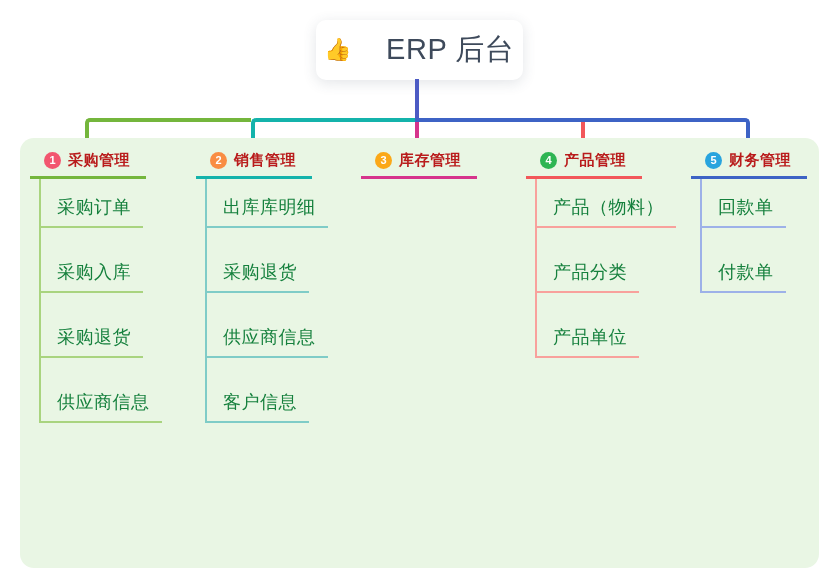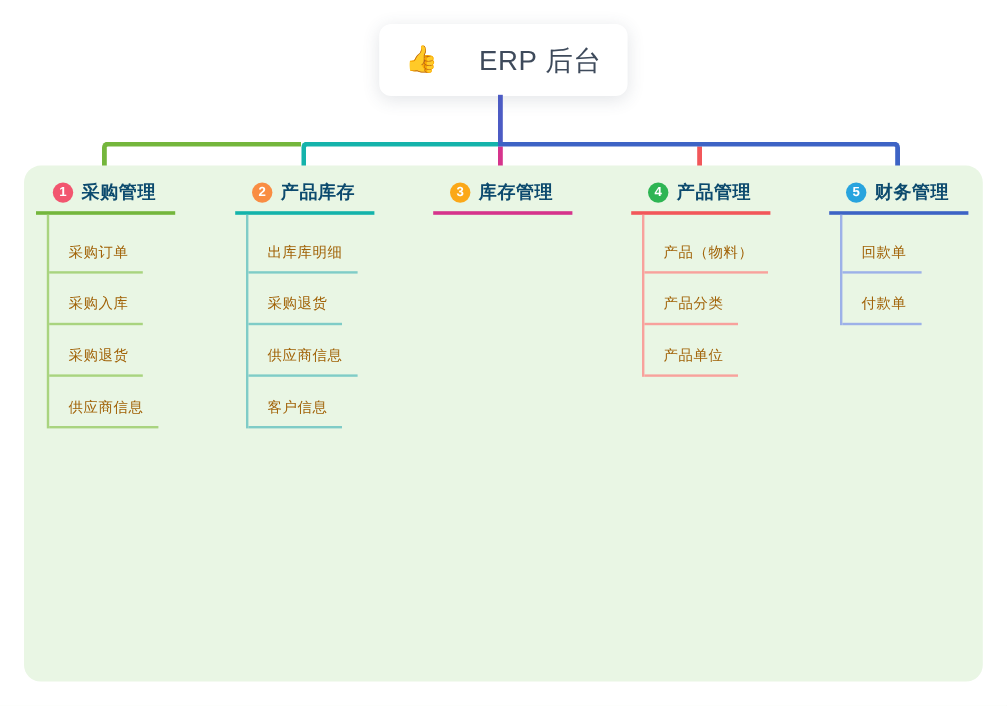--- a/index.html
+++ b/index.html
@@ -4,48 +4,48 @@
 <style>
   html,body{margin:0;padding:0;background:#ffffff;}
   body{font-family:"Liberation Sans","DejaVu Sans",sans-serif;}
   .stage{position:relative;width:839px;height:588px;background:#ffffff;overflow:hidden;}
 
   
   .root-card{position:absolute;left:316px;top:20px;width:207px;height:60px;
     background:#ffffff;border-radius:10px;box-shadow:0 3px 14px rgba(60,70,90,.14);
     display:flex;align-items:center;justify-content:center;gap:10px;}
   .root-icon{font-size:22px;line-height:1;color:#f0b429;}
-  .root-label{font-size:23px;color:#3e4a5b;font-weight:500;letter-spacing:.5px;margin-left:24px;}
+  .root-label{font-size:29px;color:#3e4a5b;font-weight:500;letter-spacing:.5px;margin-left:24px;}
 
   
   .conn{position:absolute;box-sizing:border-box;}
   #conn-root{left:415px;top:79px;width:4px;height:40px;}
   #conn-0{left:85px;top:118px;width:166px;height:24px;border-top:4px solid;border-left:4px solid;border-top-left-radius:5px;}
   #conn-1{left:251px;top:118px;width:164px;height:24px;border-top:4px solid;border-left:4px solid;border-top-left-radius:5px;}
   #conn-4{left:415px;top:118px;width:335px;height:24px;border-top:4px solid;border-right:4px solid;border-top-right-radius:5px;}
   #conn-2{left:415px;top:122px;width:4px;height:21px;}
   #conn-3{left:581px;top:122px;width:4px;height:18px;}
 
   
   .panel{position:absolute;left:20px;top:138px;width:799px;height:430px;border-radius:14px;}
 
   
   .branch{position:absolute;top:12px;width:116px;}
   #branch-0{left:10px;} #branch-1{left:176px;} #branch-2{left:341px;} #branch-3{left:506px;} #branch-4{left:671px;}
   .b-header{display:flex;align-items:center;gap:7px;padding:0 0 6px 14px;height:20px;
     border-bottom:3px solid var(--main);cursor:default;}
   .b-badge{width:17px;height:17px;border-radius:50%;background:var(--badge);color:#fff;
     font-size:11px;font-weight:700;display:flex;align-items:center;justify-content:center;flex:0 0 auto;}
-  .b-label{font-size:15px;font-weight:700;color:#0c4a6e;white-space:nowrap;letter-spacing:.5px;}
+  .b-label{font-size:15px;font-weight:700;color:#b91c1c;white-space:nowrap;letter-spacing:.5px;}
   .b-children{margin-left:9px;border-left:2px solid var(--light);}
-  .b-child{box-sizing:border-box;height:43px;display:flex;align-items:flex-end;
+  .b-child{box-sizing:border-box;height:65px;display:flex;align-items:flex-end;
     width:max-content;min-width:64px;padding:0 12px 7px 16px;
     border-bottom:2px solid var(--light);}
   .b-child:first-child{height:49px;}
-  .b-child span{font-size:12px;color:#a16207;white-space:nowrap;letter-spacing:.5px;}
+  .b-child span{font-size:18px;color:#15803d;white-space:nowrap;letter-spacing:.5px;}
 </style>
 </head>
 <body>
 
 <div class="stage">
 
   <div class="root-card">
     <span class="root-icon">👍</span>
     <span class="root-label">ERP 后台</span>
   </div>
@@ -74,21 +74,21 @@
             <span>采购退货</span>
           </div>
           <div class="b-child">
             <span>供应商信息</span>
           </div>
         </div>
     </div>
     <div class="branch" id="branch-1" style="--main: #14b3ab; --light: #7fccc7; --badge: #f98d43;">
       <div class="b-header">
         <span class="b-badge">2</span>
-        <span class="b-label">产品库存</span>
+        <span class="b-label">销售管理</span>
       </div>
       <div class="b-children">
           <div class="b-child">
             <span>出库库明细</span>
           </div>
           <div class="b-child">
             <span>采购退货</span>
           </div>
           <div class="b-child">
             <span>供应商信息</span>

